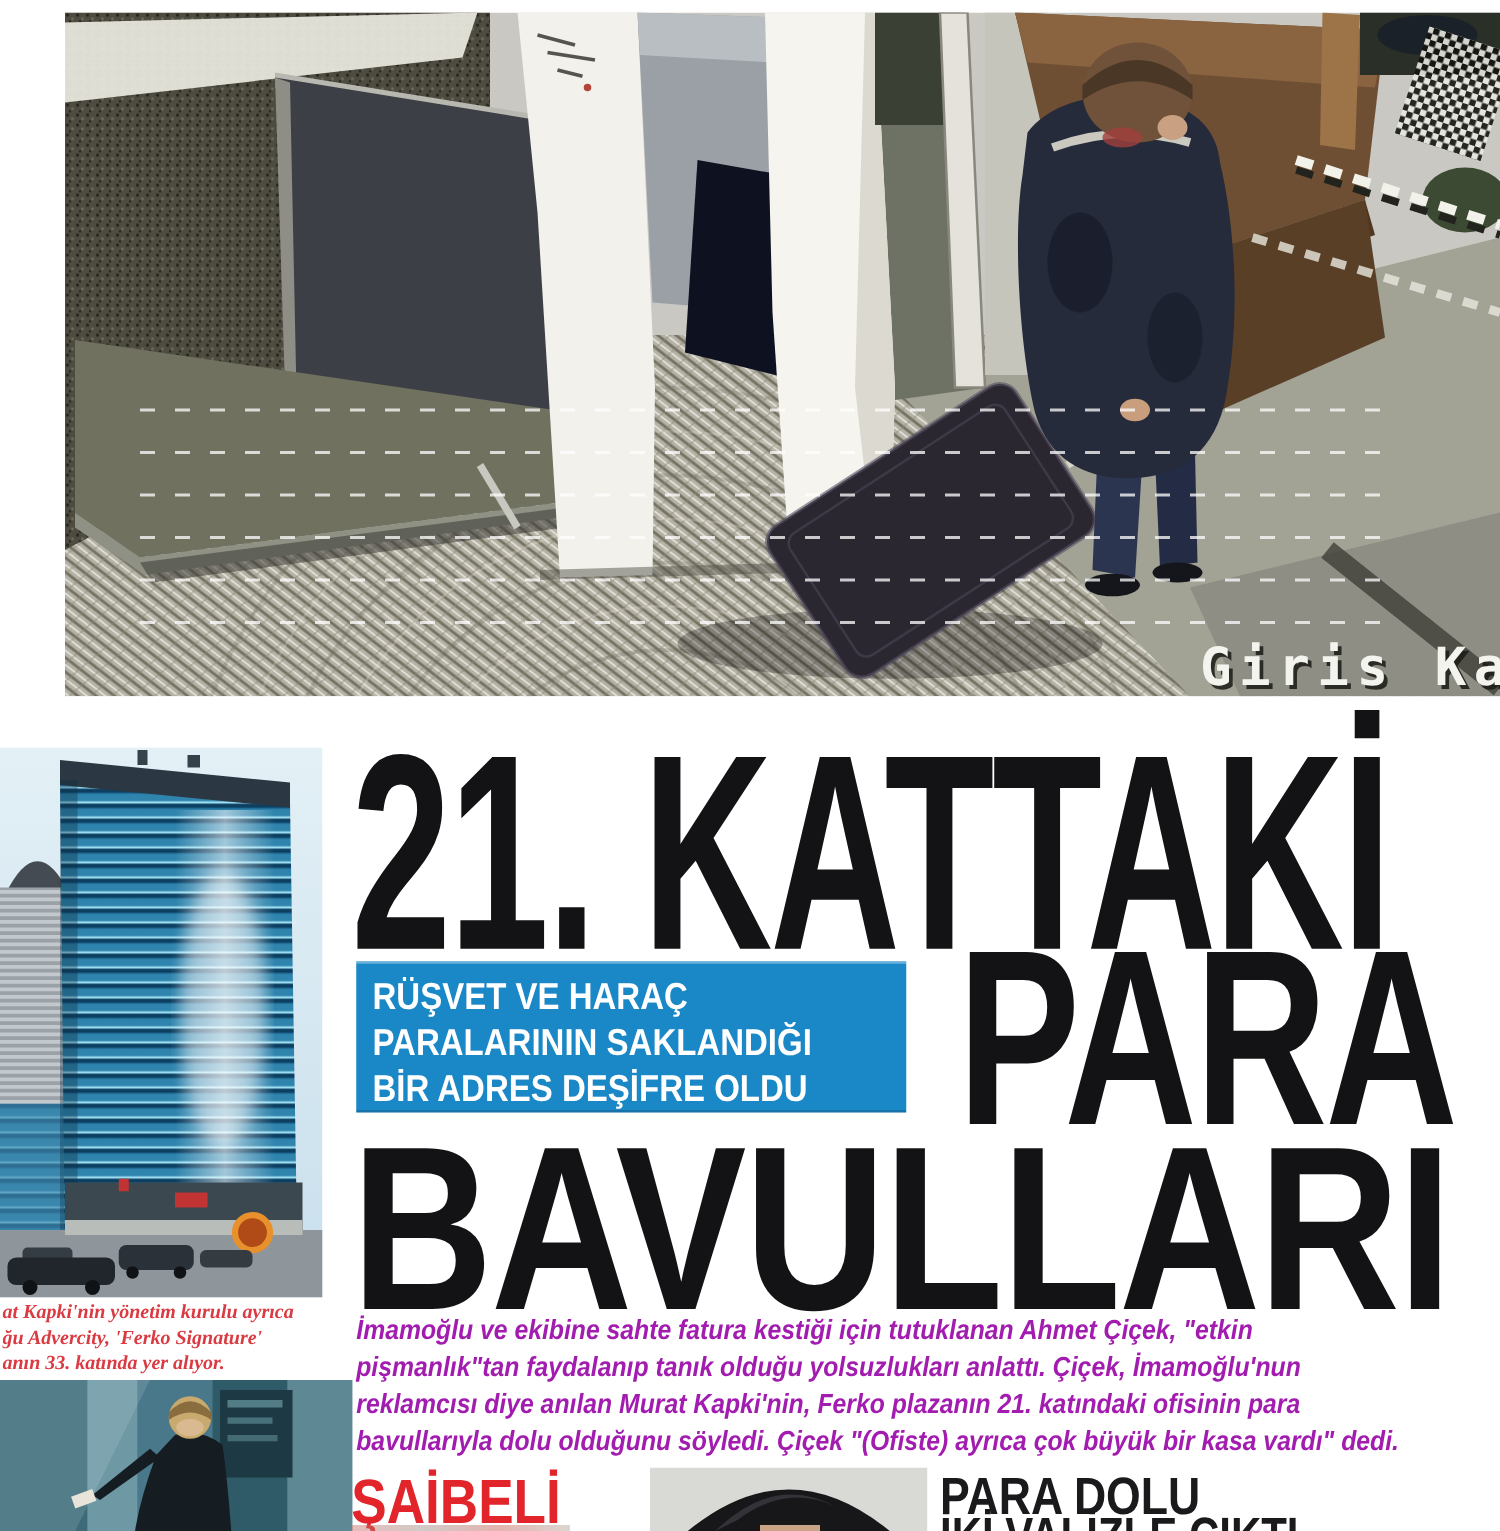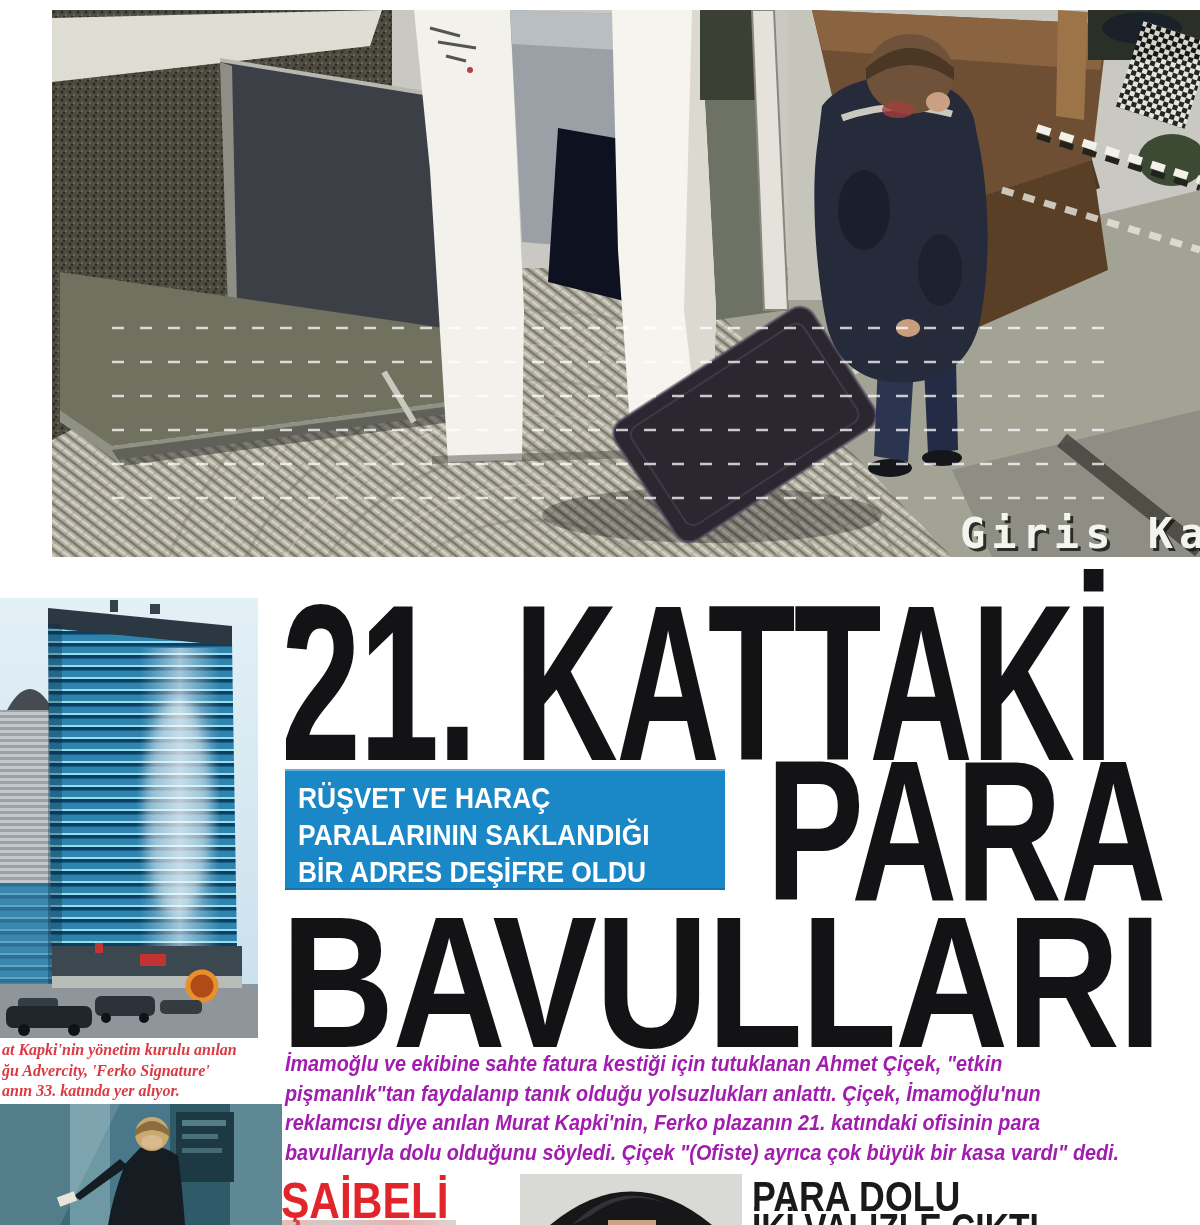--- a/index.html
+++ b/index.html
@@ -240,21 +240,21 @@
         <rect x="160" y="402" width="42" height="14" rx="5" fill="#343b41"></rect>
         <circle cx="24" cy="432" r="6" fill="#101316"></circle>
           <circle cx="74" cy="432" r="6" fill="#101316"></circle>
         <circle cx="106" cy="420" r="5" fill="#101316"></circle>
           <circle cx="144" cy="420" r="5" fill="#101316"></circle>
       </g>
     </svg>
   </div>
 
   <div class="abs cap">
-    <div>at Kapki'nin yönetim kurulu anılan</div>
+    <div>at Kapki'nin yönetim kurulu ayrıca</div>
     <div>ğu Advercity, 'Ferko Signature'</div>
     <div>anın 33. katında yer alıyor.</div>
   </div>
 
   <div class="abs teal">
     <svg width="282" height="121" viewBox="0 0 282 121">
       <rect width="282" height="121" fill="#568291"></rect>
       <rect x="0" y="0" width="70" height="121" fill="#3d6b7a"></rect>
       <rect x="70" y="0" width="40" height="121" fill="#6d98a4"></rect>
       <rect x="110" y="0" width="60" height="121" fill="#49788a"></rect>

